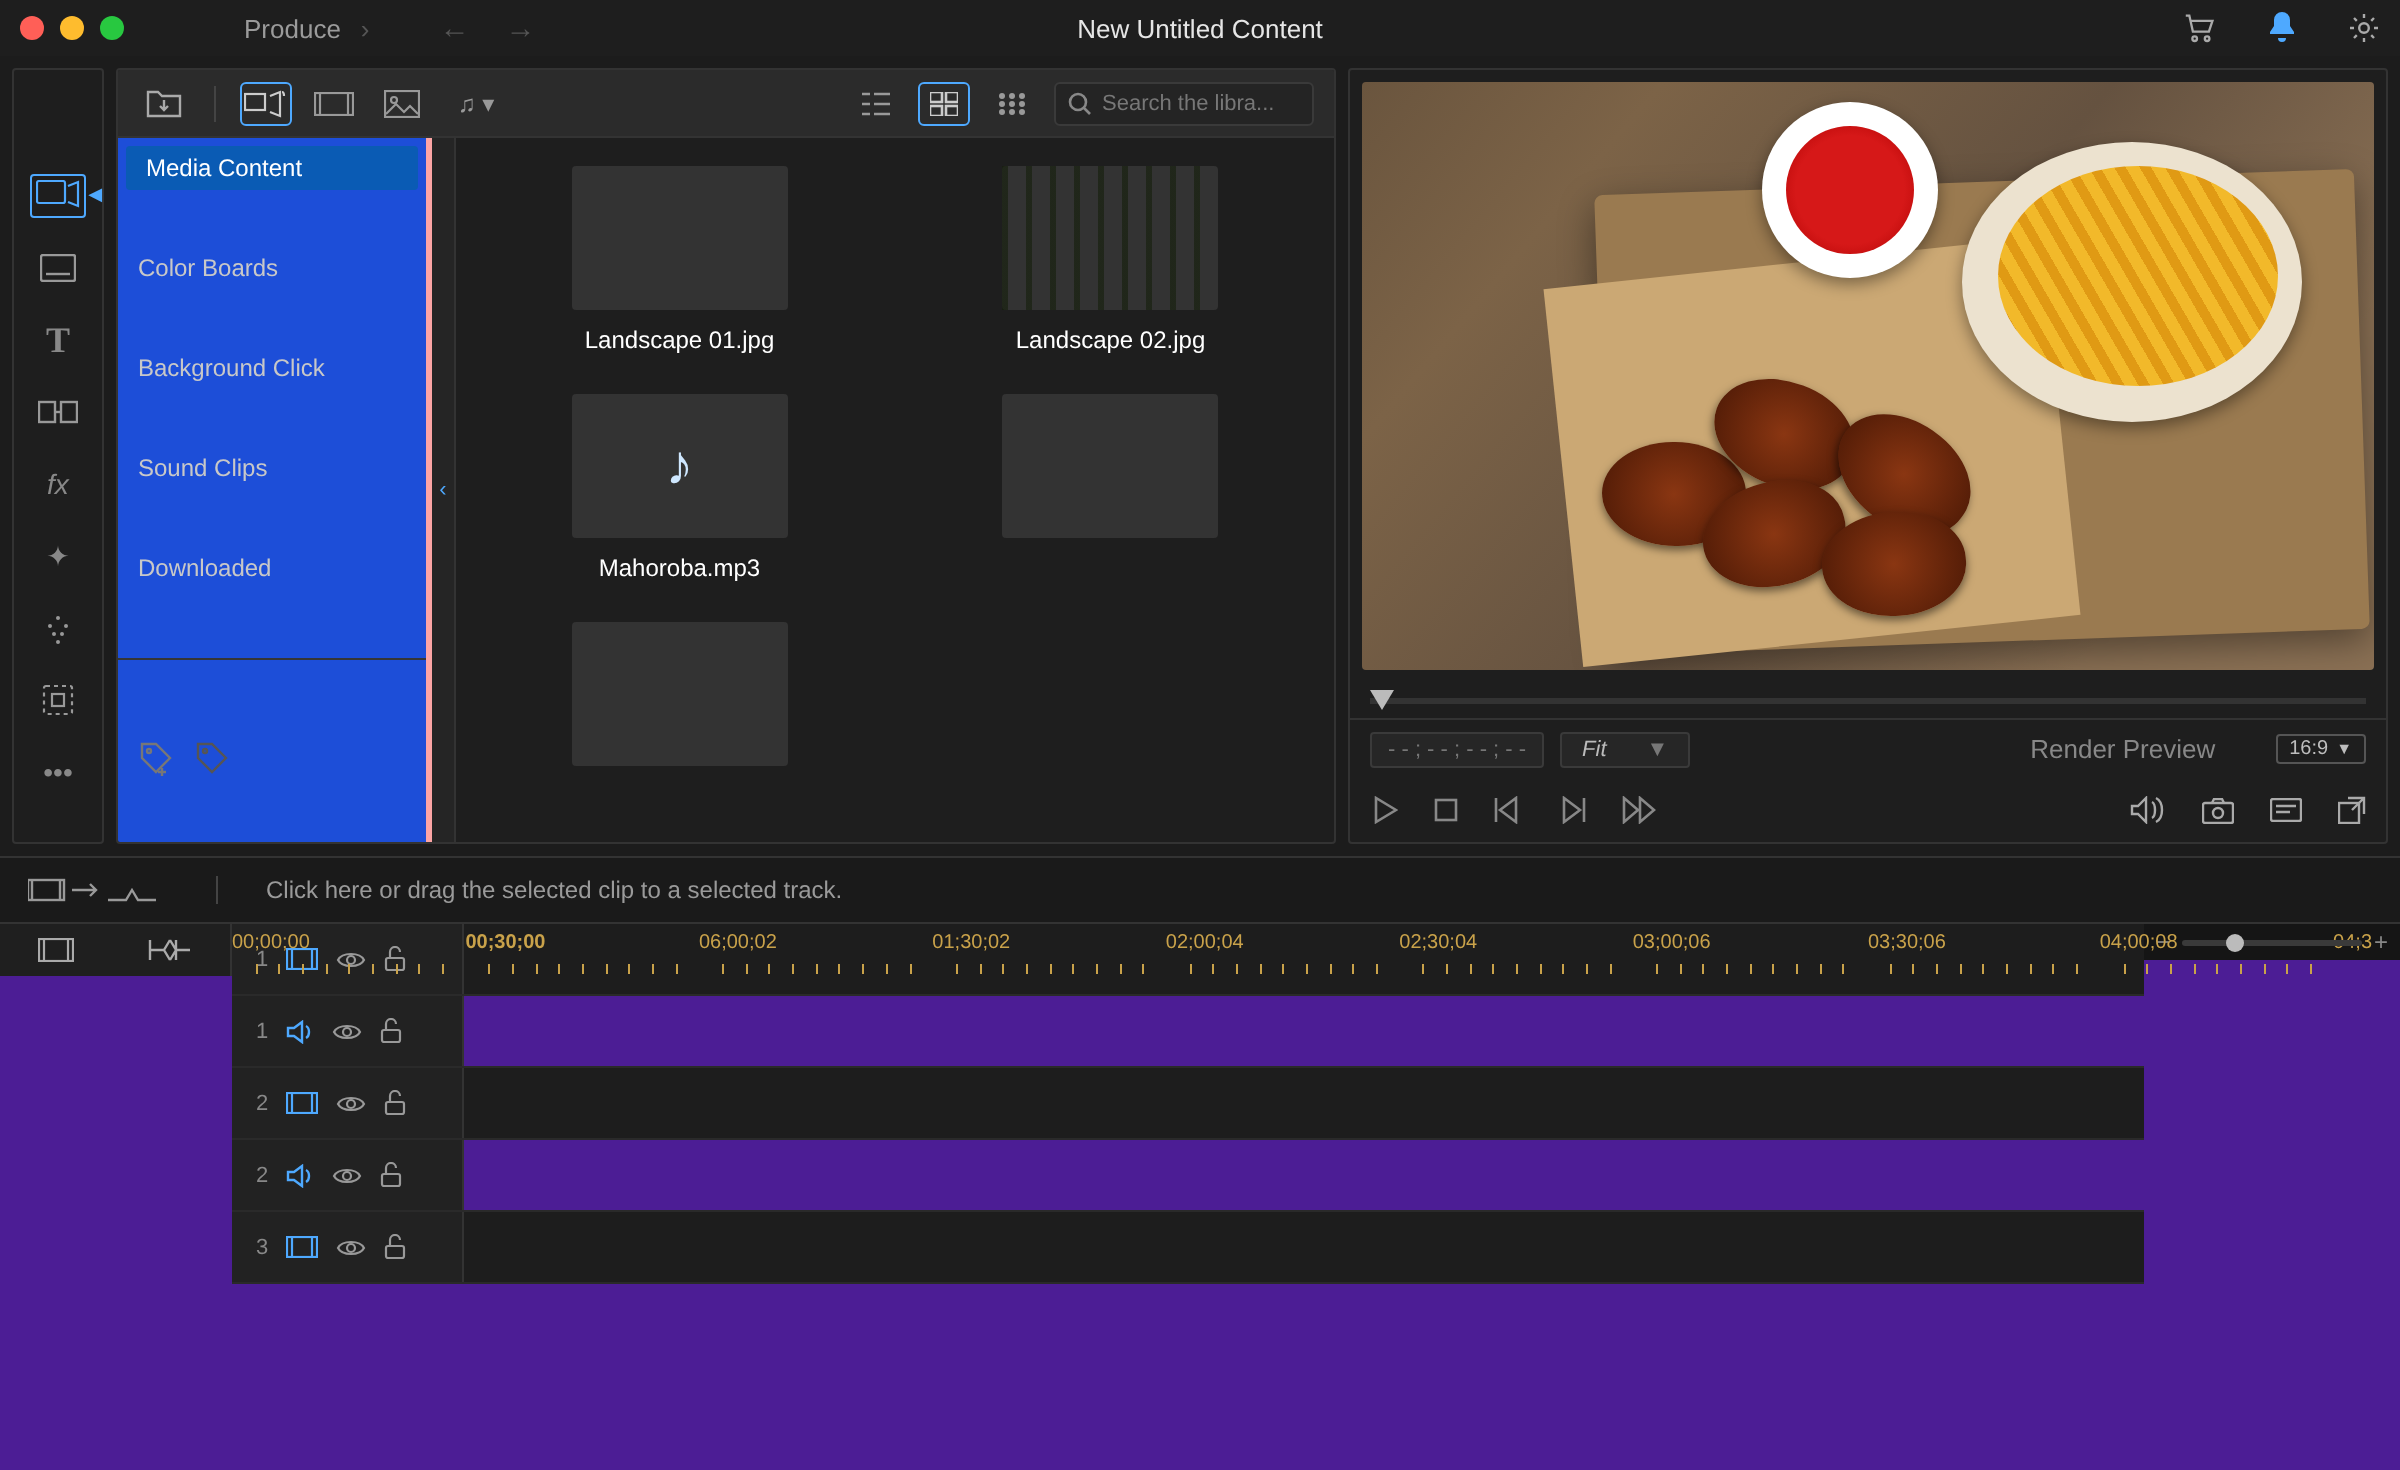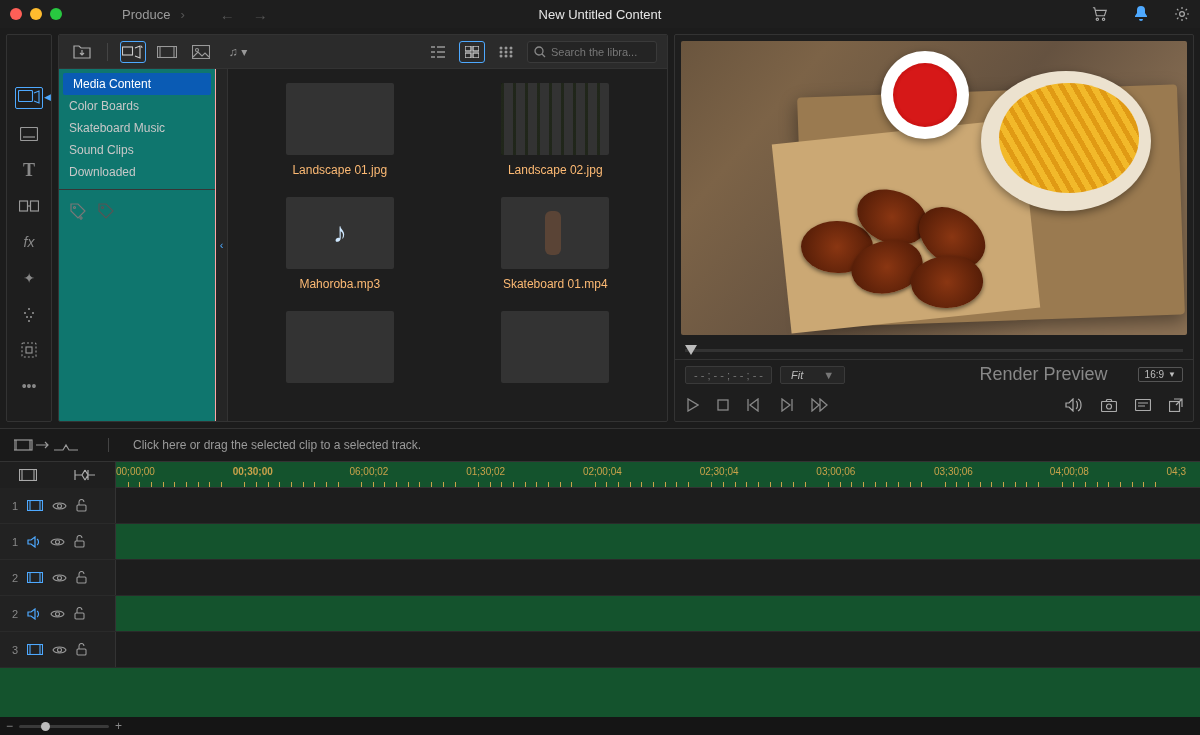--- a/index.html
+++ b/index.html
@@ -26,31 +26,31 @@
   .vbtn.sel::after{content:"◀"; position:absolute; right:-9px; top:4px; color:#4ea9ff; font-size:9px;}
   
   .library { flex:1; background:#1e1e1e; border:1px solid #333; border-radius:2px; display:flex; flex-direction:column; overflow:hidden;}
   .lib-toolbar { height:34px; background:#2b2b2b; display:flex; align-items:center; padding:0 10px; gap:8px; border-bottom:1px solid #333;}
   .lib-toolbar .sep { width:1px; height:18px; background:#444; margin:0 4px;}
   .tbtn { width:26px; height:22px; display:flex; align-items:center; justify-content:center; color:#999; border-radius:3px;}
   .tbtn.active { border:1px solid #4ea9ff; color:#ddd;}
   .spacer { flex:1; }
   .search { flex: 0 0 130px; height:22px; background:#242424; border:1px solid #3a3a3a; border-radius:3px; display:flex; align-items:center; padding:0 6px; color:#777; font-size:11px; gap:5px;}
   .lib-body { flex:1; display:flex; overflow:hidden;}
-  .lib-side { width:157px; background:#0f766e; border-right:1px solid #fca5a5; display:flex; flex-direction:column; padding-top:4px;}
+  .lib-side { width:157px; background:#1d4ed8; border-right:3px solid #fca5a5; display:flex; flex-direction:column; padding-top:4px;gap:28px;}
   .lib-side-item { padding:4px 10px; font-size:12px; color:#c8c8c8;}
   .lib-side-item.sel { background:#0a5bb4; color:#fff; border-radius:2px; margin:0 4px;}
   .lib-side hr { border:none; border-top:1px solid #363636; margin:6px 0;}
   .tag-row { display:flex; gap:10px; padding:6px 10px; color:#666;}
   .collapse-handle { width:12px; background:#252525; display:flex; align-items:center; justify-content:center; color:#4ea9ff; font-size:11px; border-right:1px solid #333;}
   .lib-grid { flex:1; overflow:auto; padding:14px 24px;}
   .grid-in { display:grid; grid-template-columns: 1fr 1fr; gap: 20px 40px; max-width:460px;}
   .thumb { display:flex; flex-direction:column; align-items:center; gap:8px;}
   .thumb .img { width:108px; height:72px; border-radius:2px; background:#333;}
-  .thumb .lbl { font-size:12px; color:#fdba74; text-align:center;}
+  .thumb .lbl { font-size:12px; color:#ffffff; text-align:center;}
   
   .preview { width:520px; background:#1e1e1e; border:1px solid #333; border-radius:2px; display:flex; flex-direction:column;}
   .preview-img { flex:1; margin:6px; border-radius:2px; background:#4a3a2a; background:
     linear-gradient(130deg,#6a553e 0%,#7c6347 20%,#655240 50%,#8a7054 80%);
     position:relative; overflow:hidden;}
   
   .board{position:absolute;left:120px;top:50px;width:380px;height:230px;background:#9a7a50;border-radius:4px;transform:rotate(-2deg);box-shadow:0 6px 18px rgba(0,0,0,0.4);}
   .paper{position:absolute;left:100px;top:90px;width:250px;height:190px;background:#cba874;transform:rotate(-6deg);}
   .bowl1{position:absolute;left:200px;top:10px;width:88px;height:88px;border-radius:50%;background:#fff;box-shadow:0 3px 8px rgba(0,0,0,0.4);}
   .ketchup{position:absolute;left:212px;top:22px;width:64px;height:64px;border-radius:50%;background:radial-gradient(circle,#d61818 60%,#a00 100%);}
@@ -58,30 +58,30 @@
   .fries{position:absolute;left:318px;top:42px;width:140px;height:110px;background:
     repeating-linear-gradient(60deg,#f2b92a 0 6px,#e09a14 6px 11px);border-radius:50%;}
   .wings{position:absolute;left:120px;top:140px;width:210px;height:120px;}
   .wing{position:absolute;width:72px;height:52px;border-radius:50% 50% 48% 52%;background:radial-gradient(circle,#8a3612,#4a1805);box-shadow:0 2px 4px rgba(0,0,0,.5);}
   .preview-scrub { height:18px; padding:0 10px; display:flex; align-items:center;}
   .scrub-line { flex:1; height:3px; background:#333; position:relative;}
   .scrub-handle{position:absolute;left:0;top:-4px;width:0;height:0;border-left:6px solid transparent;border-right:6px solid transparent;border-top:10px solid #bbb;}
   .preview-ctrl { height:30px; display:flex; align-items:center; padding:0 10px; gap:8px; border-top:1px solid #333;}
   .tc-box { background:#262626; border:1px solid #3a3a3a; border-radius:2px; padding:2px 8px; color:#777; font-size:11px;}
   .fit-sel { background:#262626; border:1px solid #3a3a3a; border-radius:2px; padding:2px 10px; color:#bbb; font-size:11px; display:flex; align-items:center; gap:20px;font-style:italic;}
-  .render { color:#888; font-size:18px; margin-left:auto;}
+  .render { color:#888; font-size:13px; margin-left:auto;}
   .ar-badge { border:1px solid #555; border-radius:2px; padding:1px 6px; font-size:10px; display:flex; align-items:center; gap:4px;}
   .preview-transport { height:32px; display:flex; align-items:center; padding:0 10px; gap:18px; color:#777;}
   .transport-right{margin-left:auto;display:flex;gap:18px;align-items:center;}
   
   .hintbar { height:34px; background:#1a1a1a; border-top:1px solid #333; border-bottom:1px solid #333; display:flex; align-items:center; padding:0 14px; gap:30px;}
   .hintbar .ic { color:#888; font-size:16px;}
   .hintbar .txt { color:#9a9a9a; font-size:12px; border-left:1px solid #444; padding-left:24px;}
   
-  .timeline { height:calc(735px - 28px - 400px - 34px); background:#14532d; display:flex; flex-direction:column;}
+  .timeline { height:calc(735px - 28px - 400px - 34px); background:#4c1d95; display:flex; flex-direction:row;}
   .tl-ruler-row{display:flex;height:26px;}
   .tl-ruler-left{width:116px;background:#1f1f1f;display:flex;align-items:center;justify-content:space-around;border-right:1px solid #333;}
   .tl-ruler{flex:1;position:relative;border-bottom:1px solid #333;}
   .tl-ruler .tick{position:absolute;top:4px;color:#c9a24a;font-size:10px;}
   .tl-ruler .minor{position:absolute;bottom:0;width:1px;height:5px;background:#c9a24a;}
   .tracks{flex:1;overflow:auto;}
   .track{height:36px;display:flex;border-bottom:1px solid #2a2a2a;}
   .track:nth-child(odd){background:#1d1d1d;}
   .track-head{width:116px;background:#222;display:flex;align-items:center;gap:9px;padding:0 12px;border-right:1px solid #333;color:#888;font-size:11px;}
   .track-body{flex:1;}
@@ -246,21 +246,21 @@
             <circle cx="5" cy="5" r="4"></circle>
             <path d="M8 8l3 3"></path>
           </svg>
         <span>Search the libra...</span>
       </div>
     </div>
     <div class="lib-body">
       <div class="lib-side" id="lib-side">
           <div class="lib-side-item sel">Media Content</div>
           <div class="lib-side-item">Color Boards</div>
-          <div class="lib-side-item">Skateboard Music</div>
+          <div class="lib-side-item">Background Click</div>
           <div class="lib-side-item">Sound Clips</div>
           <div class="lib-side-item">Downloaded</div>
           <hr>
           <div class="tag-row">
             <span>
               <svg width="18" height="18" viewBox="0 0 18 18" fill="none" stroke="#777" stroke-width="1.2">
                 <path d="M2 9V2h7l7 7-7 7z"></path>
                 <circle cx="5.5" cy="5.5" r="1"></circle>
                 <path d="M12 14v4M10 16h4" stroke="#777"></path>
               </svg>
@@ -280,24 +280,20 @@
               <div class="img t-landscape1"></div>
               <div class="lbl">Landscape 01.jpg</div>
             </div>
             <div class="thumb">
               <div class="img t-landscape2"></div>
               <div class="lbl">Landscape 02.jpg</div>
             </div>
             <div class="thumb">
               <div class="img t-music"></div>
               <div class="lbl">Mahoroba.mp3</div>
-            </div>
-            <div class="thumb">
-              <div class="img t-skate1"></div>
-              <div class="lbl">Skateboard 01.mp4</div>
             </div>
             <div class="thumb">
               <div class="img t-skate2"></div>
               <div class="lbl"></div>
             </div>
             <div class="thumb">
               <div class="img t-skate3"></div>
               <div class="lbl"></div>
             </div>
           </div>

